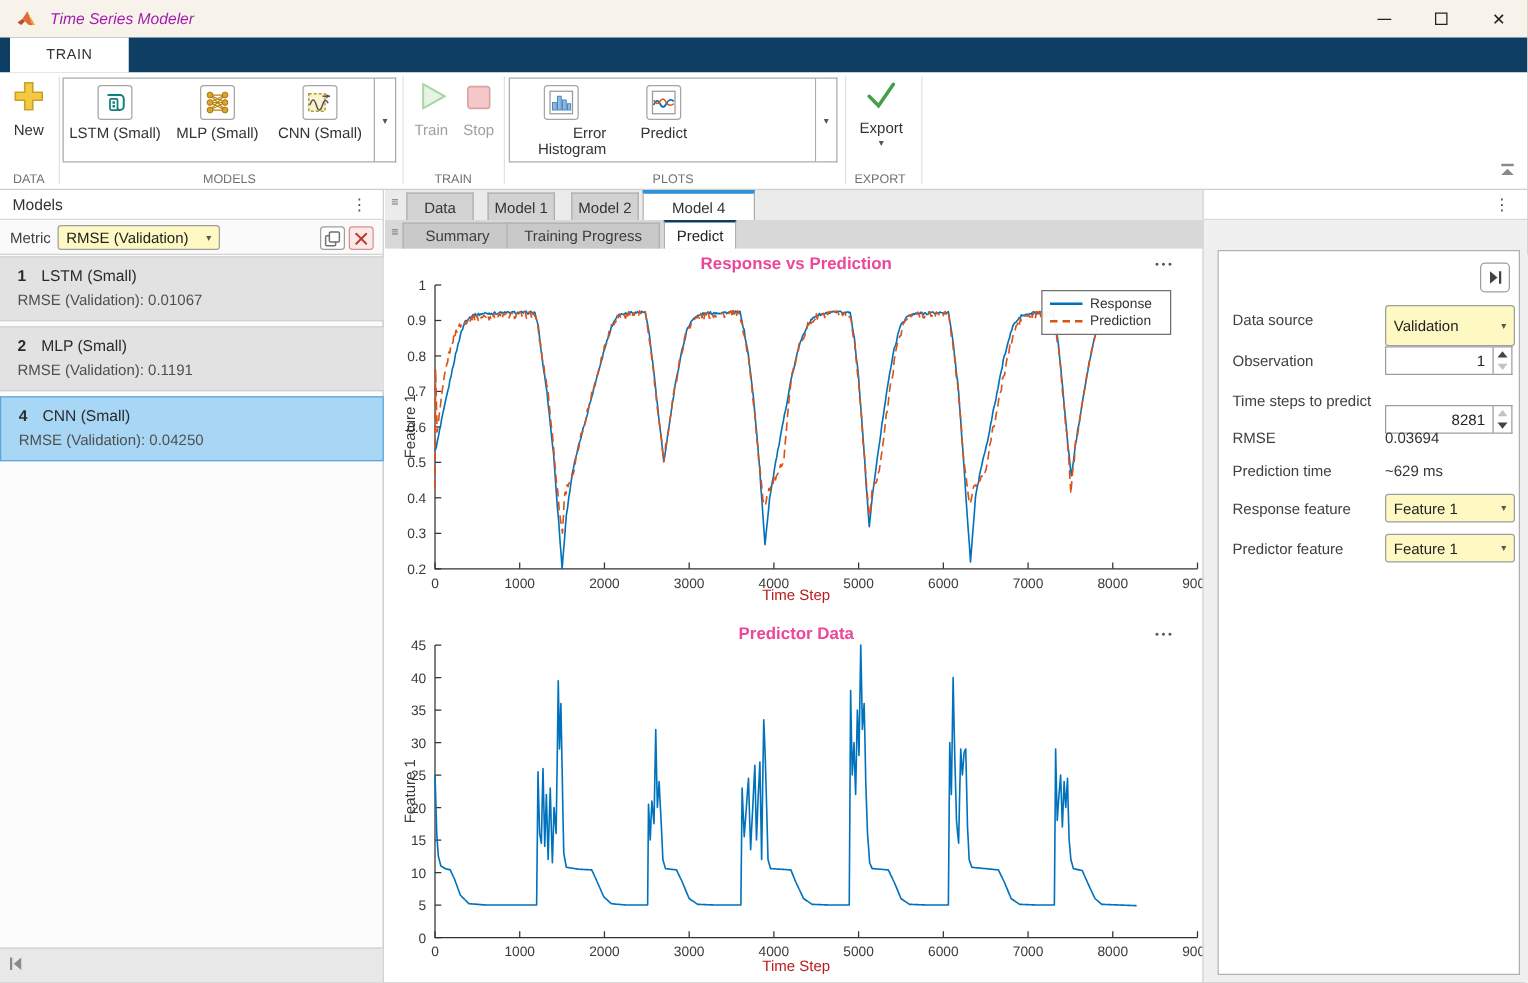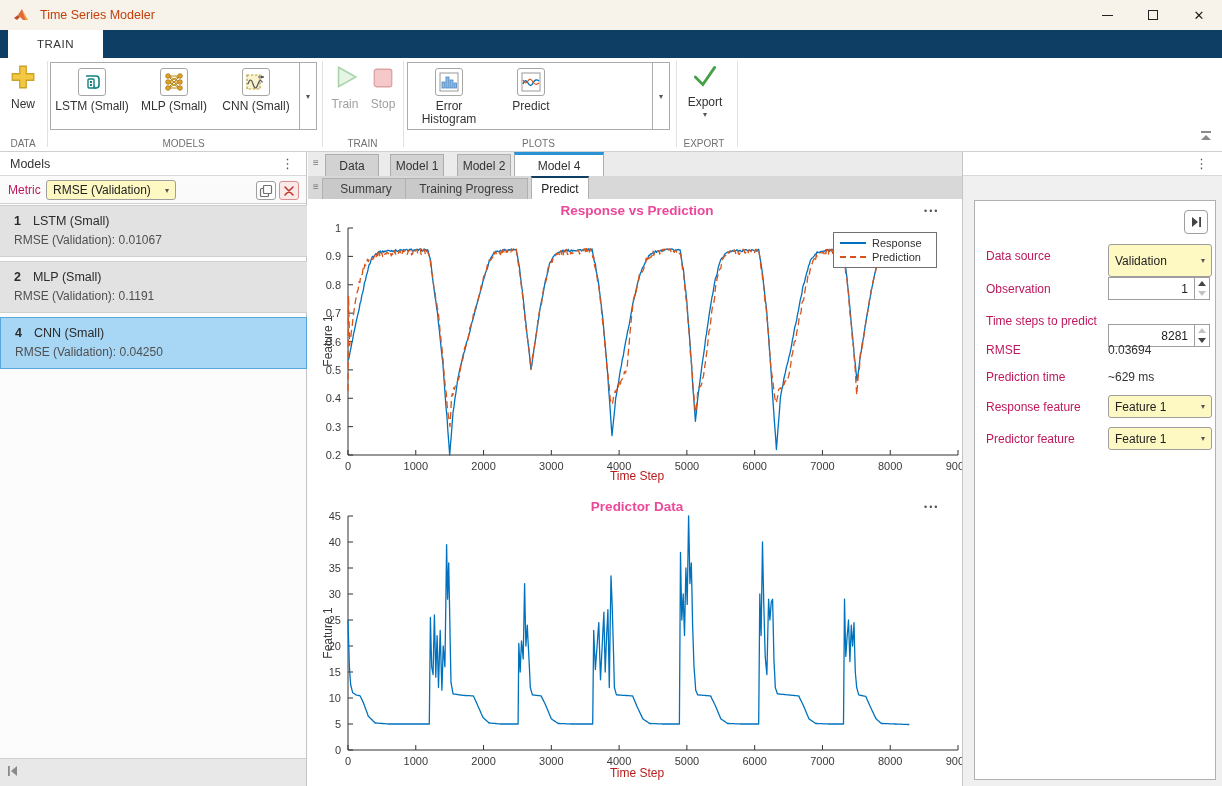--- a/index.html
+++ b/index.html
@@ -4,21 +4,21 @@
 <style>
   html,body{margin:0;padding:0;background:#d8d8d8;}
   *{box-sizing:border-box;}
   #win{position:relative;width:1222px;height:786px;background:#fff;
        font-family:"Liberation Sans",sans-serif;font-size:12px;color:#333;
        outline:1px solid #8f8f8f;overflow:hidden;}
   .abs{position:absolute;}
   
   .titlebar{left:0;top:0;width:1222px;height:30px;background:#f7f2ea;display:flex;align-items:center;}
   .titlebar .logo{margin-left:13px;display:flex;}
-  .titlebar .ttl{margin-left:9px;font-size:12.5px;color:#c2410c;}
+  .titlebar .ttl{margin-left:9px;font-size:12.5px;color:#a21caf;font-style:italic;}
   .winbtns{position:absolute;right:0;top:0;height:30px;display:flex;}
   .winbtn{width:46px;height:30px;display:flex;align-items:center;justify-content:center;color:#222;font-size:13px;}
   .minbar{width:11px;border-top:1.5px solid #222;display:inline-block;}
   .maxbox{width:10px;height:10px;border:1.3px solid #222;display:inline-block;}
   
   .tabrow{left:0;top:30px;width:1222px;height:28px;background:#0e3e63;}
   .apptab{position:absolute;left:8px;top:0;width:95px;height:28px;background:#fff;
           display:flex;align-items:center;justify-content:center;font-size:11.5px;letter-spacing:.5px;color:#333;}
   
   .toolbar{left:0;top:58px;width:1222px;height:94px;background:#fff;border-bottom:1px solid #cfcfcf;}
@@ -76,21 +76,21 @@
   .lsample{width:26px;border-top:2px solid #0072BD;margin-right:6px;}
   .lsample.dashed{border-top-style:dashed;}
   svg text{font-family:"Liberation Sans",sans-serif;}
   
   .rgapline{left:962px;top:152px;width:1px;height:634px;background:#c5c5c5;}
   .rstrip{left:963px;top:152px;width:259px;height:24px;background:#fff;border-bottom:1px solid #d9d9d9;}
   .rback{left:963px;top:176px;width:259px;height:610px;background:#f0f0f0;}
   .rbox{left:974px;top:200px;width:242px;height:580px;background:#fff;border:1px solid #b0b0b0;}
   .roundbtn{position:absolute;width:24px;height:24px;border:1px solid #9e9e9e;border-radius:4px;background:#fff;
             display:flex;align-items:center;justify-content:center;}
-  .rlabel{position:absolute;font-size:12px;color:#be185d;}
+  .rlabel{position:absolute;font-size:12px;color:#404040;}
   .rvalue{position:absolute;font-size:12px;color:#333;}
   .spin{position:absolute;display:flex;}
   .spinfield{width:87px;height:23px;border:1px solid #9e9e9e;background:#fff;font-size:12px;color:#222;
              display:flex;align-items:center;justify-content:flex-end;padding-right:6px;}
   .spincol{width:15px;height:23px;border:1px solid #9e9e9e;border-left:none;display:flex;flex-direction:column;}
   .spinbtn{flex:1;display:flex;align-items:center;justify-content:center;}
   .tri-up{width:0;height:0;border-left:4px solid transparent;border-right:4px solid transparent;border-bottom:5px solid #444;}
   .tri-dn{width:0;height:0;border-left:4px solid transparent;border-right:4px solid transparent;border-top:5px solid #444;}
   .tri-up.dis{border-bottom-color:#c3c3c3;}
   .tri-dn.dis{border-top-color:#c3c3c3;}
@@ -217,21 +217,21 @@
           <svg width="22" height="22" viewBox="0 0 22 22">
             <rect x="2" y="2" width="18" height="18" fill="#fff" stroke="#9a9a9a" stroke-width="1"></rect>
             <g fill="#8fbbe2" stroke="#4a86c0" stroke-width="0.8">
               <rect x="4" y="11" width="3" height="6"></rect>
               <rect x="8" y="6" width="3" height="11"></rect>
               <rect x="12" y="9" width="3" height="8"></rect>
               <rect x="16" y="12" width="2.5" height="5"></rect>
             </g>
           </svg>
         </span>
-        <span class="glabel" style="width:72px;">Error Histogram</span>
+        <span class="glabel" style="width:72px;text-align:right;">Error Histogram</span>
       </div>
       <div class="gitem">
         <span class="iconbox">
           <svg width="22" height="22" viewBox="0 0 22 22">
             <rect x="2" y="2" width="18" height="18" fill="#fff" stroke="#9a9a9a" stroke-width="1"></rect>
             <path d="M3 13 q2.5 -6 5 -1 q2.5 5 5 0 q2.5 -5 6 -2" fill="none" stroke="#0072BD" stroke-width="1.4"></path>
             <path d="M3 9 q2.5 5 5 1 q2.5 -4 5 1 q2.5 4 6 1" fill="none" stroke="#D95319" stroke-width="1.2"></path>
           </svg>
         </span>
         <span class="glabel">Predict</span>

